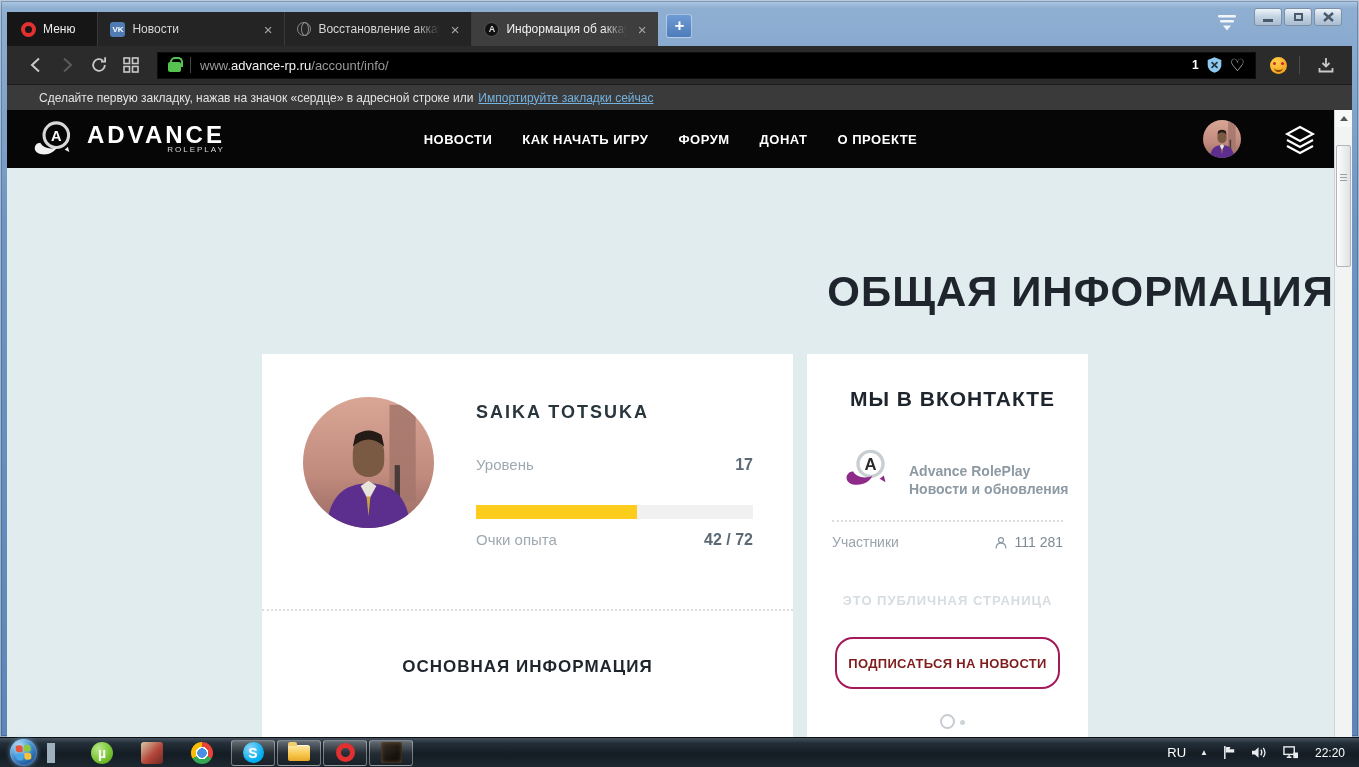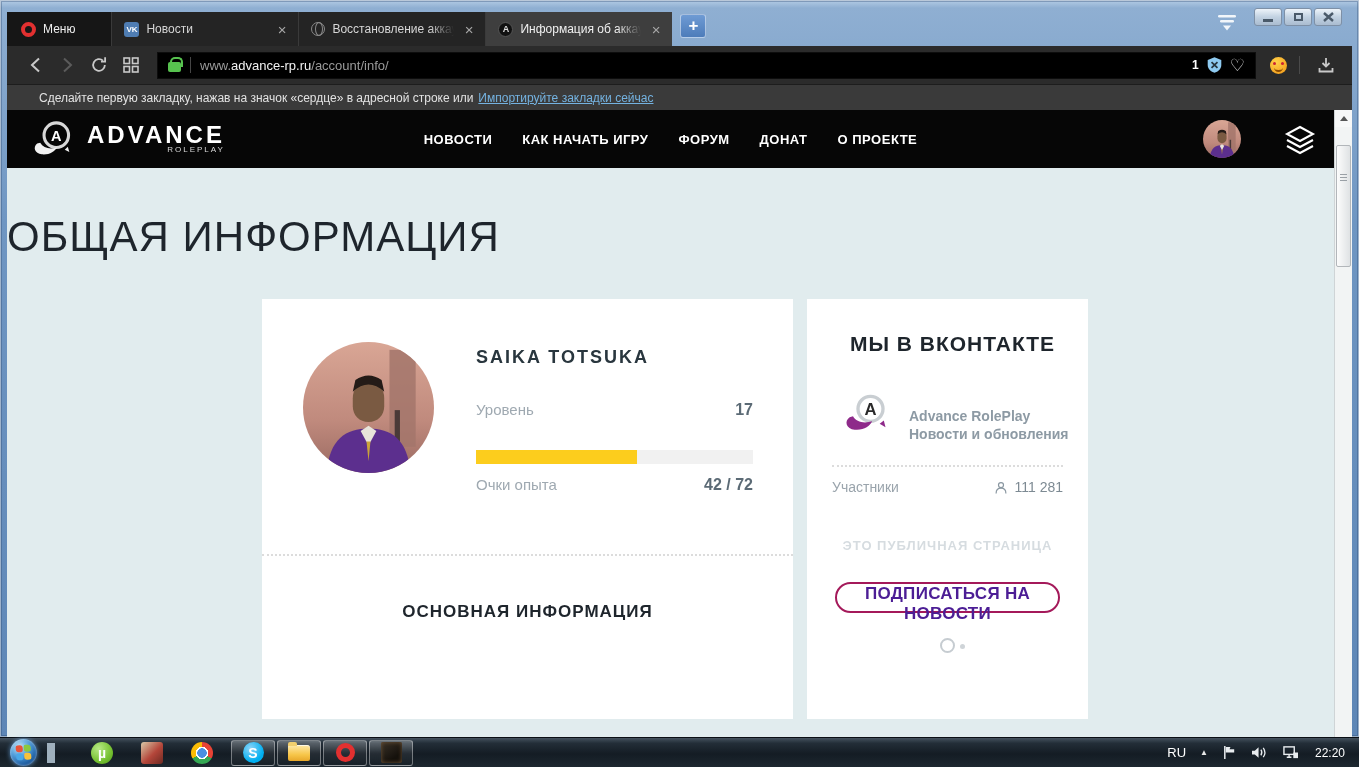--- a/index.html
+++ b/index.html
@@ -16,21 +16,21 @@
   
   .window { position:absolute; left:0; top:0; right:0; bottom:30px;
     background:linear-gradient(180deg,#b5cde6 0%,#8fafd2 8px,#6f96c2 30%,#5d86b6 100%);
     box-shadow:inset 0 0 0 1px rgba(255,255,255,.45), inset 0 0 0 2px rgba(40,70,110,.35);
     padding:10px 7px 10px 7px; }
   .window-inner { height:100%; display:flex; flex-direction:column; background:#272727; }
 
   
   .tab-row { height:34px; margin-top:2px; display:flex; align-items:stretch; background:transparent; position:relative; }
   .tab-strip { display:flex; align-items:stretch; background:#1e1e1e; }
-  .menu-chip { display:flex; align-items:center; gap:7px; padding:0 36px 0 14px; background:#161616; color:#eee; font-size:12px; cursor:pointer; }
+  .menu-chip { display:flex; align-items:center; gap:7px; padding:0 22px 0 14px; background:#161616; color:#eee; font-size:12px; cursor:pointer; }
   .opera-o { width:15px; height:15px; border-radius:50%; border:4px solid #e23030; background:transparent; }
   .tab { width:187px; display:flex; align-items:center; gap:7px; padding:0 8px 0 12px; color:#d6d6d6; font-size:12px; border-left:1px solid #3a3a3a; background:#242424; position:relative; }
   .tab.active { background:#3e3e3e; color:#f0f0f0; }
   .tab-title { flex:1; white-space:nowrap; overflow:hidden; -webkit-mask-image:linear-gradient(90deg,#000 80%,transparent); mask-image:linear-gradient(90deg,#000 80%,transparent); }
   .tab-close { color:#a8a8a8; font-size:15px; line-height:1; padding:2px 4px; cursor:pointer; }
   .vk-badge { width:15px; height:15px; border-radius:3px; background:#4f7db3; color:#fff; font-size:8px; font-weight:bold; display:flex; align-items:center; justify-content:center; }
   .globe-ico { width:14px; height:14px; border-radius:50%; border:1.5px solid #8a8a8a; position:relative; }
   .globe-ico::before { content:""; position:absolute; left:50%; top:-1px; bottom:-1px; width:6px; margin-left:-3px; border-radius:50%; border:1px solid #8a8a8a; }
   .fav-a { width:15px; height:15px; border-radius:50%; background:#111; color:#ddd; border:1px solid #555; font-size:9px; font-weight:bold; display:flex; align-items:center; justify-content:center; }
   .newtab-btn { width:26px; height:24px; margin:2px 0 0 8px; background:linear-gradient(#6e9bd4,#4d7cba); border:1px solid rgba(255,255,255,.5); border-radius:3px; color:#fff; font-size:17px; font-weight:bold; display:flex; align-items:center; justify-content:center; cursor:pointer; }
@@ -70,21 +70,21 @@
   .logo { display:flex; align-items:center; gap:10px; cursor:pointer; }
   .logo-txt { display:flex; flex-direction:column; align-items:flex-end; }
   .logo-title { color:#fff; font-size:24px; font-weight:bold; letter-spacing:3px; line-height:20px; }
   .logo-sub { color:#d8d8d8; font-size:8px; letter-spacing:2px; }
   .main-nav { position:absolute; left:0; right:0; display:flex; justify-content:center; gap:30px; }
   .main-nav a { color:#fff; font-size:13px; font-weight:bold; letter-spacing:.5px; cursor:pointer; white-space:nowrap; }
   .hdr-avatar { position:absolute; right:93px; top:10px; width:38px; height:38px; border-radius:50%; overflow:hidden; cursor:pointer; }
   .layers-ico { position:absolute; right:18px; top:15px; cursor:pointer; }
 
   .page-body { flex:1; background:#e1ecee; overflow:hidden; }
-  .page-h1 { margin-top:45px; text-align:left; font-size:42px; font-weight:normal; letter-spacing:1px; color:#1e252c; }
+  .page-h1 { margin-top:100px; text-align:right; font-size:42px; font-weight:bold; letter-spacing:1px; color:#1e252c; }
   .cards-row { display:flex; gap:14px; padding-left:255px; margin-top:38px; align-items:flex-start; }
   .card { background:#fff; }
   .card-main { width:531px; height:420px; }
   .profile-top { height:257px; display:flex; padding:43px 40px 0 41px; border-bottom:2px dotted #dcdcdc; }
   .big-avatar { width:131px; height:131px; border-radius:50%; overflow:hidden; flex-shrink:0; }
   .profile-right { flex:1; margin-left:42px; }
   .p-name { font-size:18px; font-weight:bold; letter-spacing:2px; color:#29363e; margin-top:5px; }
   .stat-row { display:flex; justify-content:space-between; align-items:baseline; }
   .stat-row.lvl { margin-top:33px; }
   .stat-row.xp { margin-top:12px; }
@@ -98,21 +98,21 @@
   .card-side { width:281px; height:420px; }
   .vk-title { margin-top:33px; text-align:center; font-size:21px; font-weight:bold; letter-spacing:1px; color:#1e252c;padding-left:10px; }
   .vk-group { display:flex; align-items:center; margin:27px 0 0 36px; }
   .vk-logo { width:50px; height:50px; flex-shrink:0; }
   .vk-group-txt { margin-left:16px; font-size:14px; font-weight:bold; color:#8d9aa4; line-height:18px;margin-top:24px; }
   .vk-sep { margin:22px 25px 0; border-top:2px dotted #dcdcdc; }
   .vk-members { display:flex; justify-content:space-between; align-items:center; margin:12px 25px 0; }
   .vk-members-label { font-size:14px; color:#9aa4ac; }
   .vk-members-val { display:flex; align-items:center; gap:6px; font-size:14px; color:#7d8a93; }
   .vk-public { margin-top:43px; text-align:center; font-size:13px; font-weight:bold; letter-spacing:1px; color:#d6dce0; }
-  .vk-btn { display:block; margin:29px auto 0; width:225px; height:31px; border:2px solid #a4195a; border-radius:18px; background:#fff; color:#4c1d95; font-size:17px; font-weight:bold; letter-spacing:.3px; cursor:pointer; font-family:inherit; }
+  .vk-btn { display:block; margin:29px auto 0; width:225px; height:52px; border:2px solid #a4195a; border-radius:18px; background:#fff; color:#7f1d1d; font-size:13px; font-weight:bold; letter-spacing:.3px; cursor:pointer; font-family:inherit; }
   .vk-cut-ico { margin:25px auto 0; width:15px; height:15px; border:2px solid #c6ccd1; border-radius:50%; position:relative; }
   .vk-cut-ico::after { content:""; position:absolute; right:-12px; top:4px; width:5px; height:5px; border-radius:50%; background:#cfd4d8; }
 
   
   .scrollbar { width:18px; background:#f2f4f4; border-left:1px solid #cfd4d6; display:flex; flex-direction:column; flex-shrink:0; }
   .sb-arrow { height:17px; display:flex; align-items:center; justify-content:center; background:#f7f8f8; cursor:pointer; }
   .sb-tri-up { width:0; height:0; border-left:4px solid transparent; border-right:4px solid transparent; border-bottom:5px solid #555; }
   .sb-tri-down { width:0; height:0; border-left:4px solid transparent; border-right:4px solid transparent; border-top:5px solid #555; }
   .sb-track { flex:1; position:relative; }
   .sb-thumb { position:absolute; left:1px; right:1px; top:18px; height:122px; background:linear-gradient(90deg,#fcfcfc,#dfe2e4); border:1px solid #b2b6ba; border-radius:2px; cursor:pointer; }

